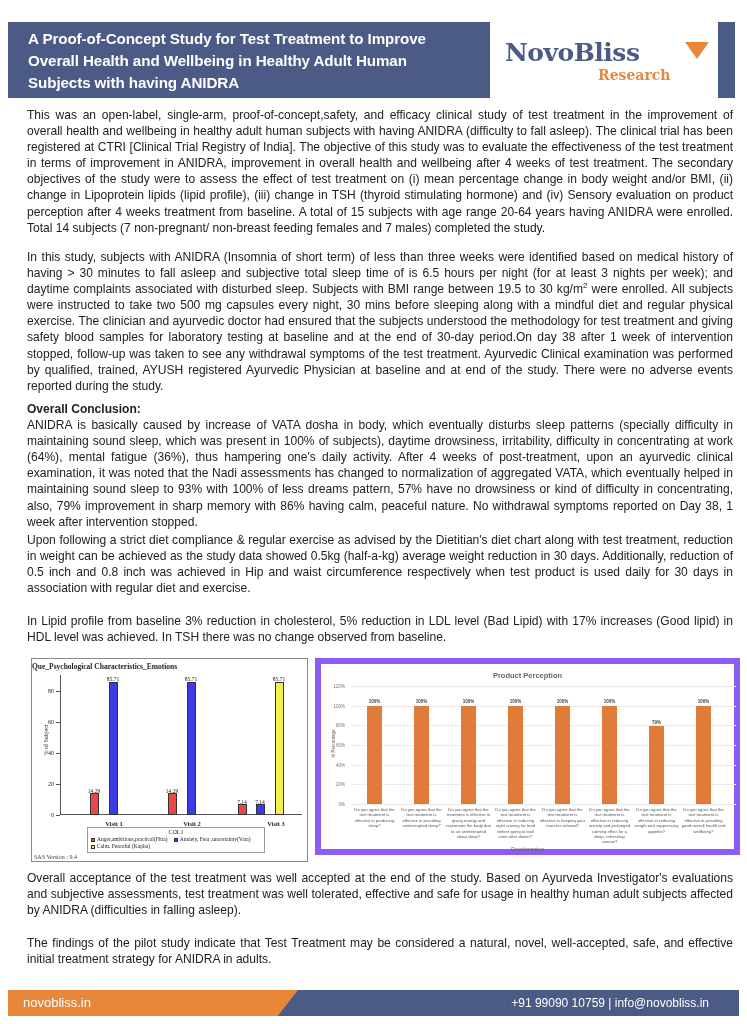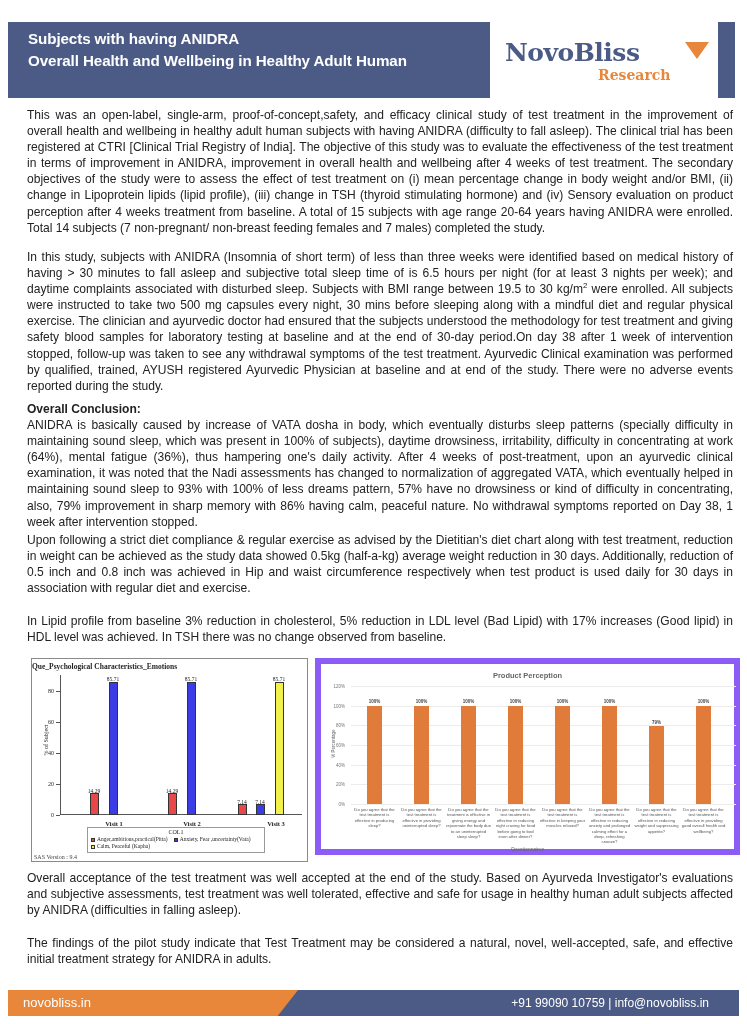--- a/index.html
+++ b/index.html
@@ -88,22 +88,23 @@
     position: absolute; left: 0; top: 0; width: 290px; height: 26px; background: #e8873a;
     clip-path: polygon(0 0, 100% 0, 93% 100%, 0 100%);
   }
   .footer-site { position: absolute; left: 15px; top: 5px; font-size: 13px; color: #fff; font-family: "Liberation Sans", sans-serif; text-align: center; }
   .footer-contact { position: absolute; right: 30px; top: 6px; font-size: 12px; color: #fff; font-family: "Liberation Sans", sans-serif; }
 </style>
 </head>
 <body>
 
 <div class="header-band">
+  <div class="header-title">A Proof-of-Concept Study for Test Treatment to Improve</div>
+  <div class="header-title">Overall Health and Wellbeing in Healthy Adult Human</div>
   <div class="header-title">Subjects with having ANIDRA</div>
-  <div class="header-title">Overall Health and Wellbeing in Healthy Adult Human</div>
 </div>
 <div class="logo">
   <span class="logo-main">NovoBliss</span>
   <span class="logo-tri"></span>
   <span class="logo-sub">Research</span>
 </div>
 <div class="side-bar"></div>
 
 <p class="para" style="top:107px;">This was an open-label, single-arm, proof-of-concept,safety, and efficacy clinical study of test treatment in the improvement of overall health and wellbeing in healthy adult human subjects with having ANIDRA (difficulty to fall asleep). The clinical trial has been registered at CTRI [Clinical Trial Registry of India]. The objective of this study was to evaluate the effectiveness of the test treatment in terms of improvement in ANIDRA, improvement in overall health and wellbeing after 4 weeks of test treatment. The secondary objectives of the study were to assess the effect of test treatment on (i) mean percentage change in body weight and/or BMI, (ii) change in Lipoprotein lipids (lipid profile), (iii) change in TSH (thyroid stimulating hormone) and (iv) Sensory evaluation on product perception after 4 weeks treatment from baseline. A total of 15 subjects with age range 20-64 years having ANIDRA were enrolled. Total 14 subjects (7 non-pregnant/ non-breast feeding females and 7 males) completed the study.</p>
 

